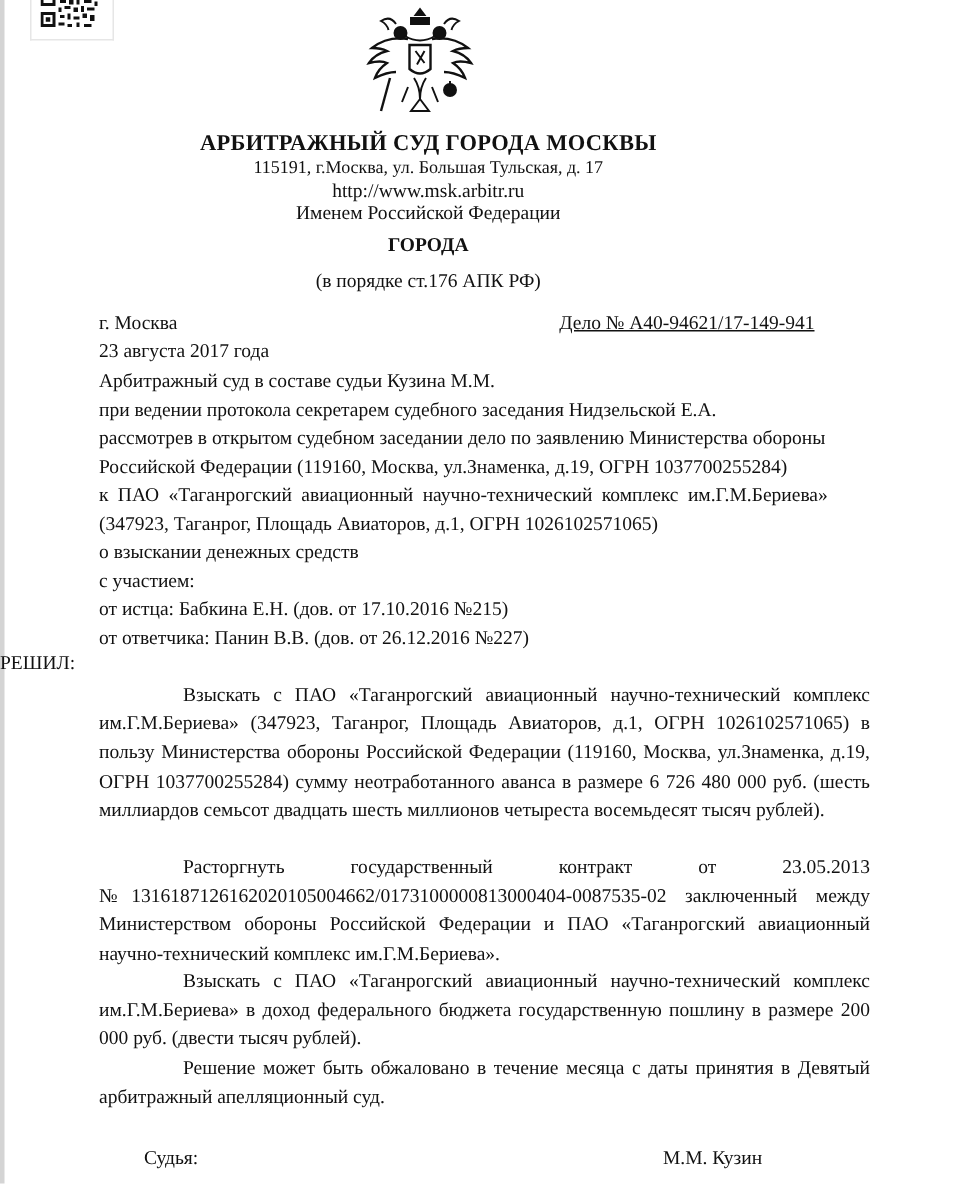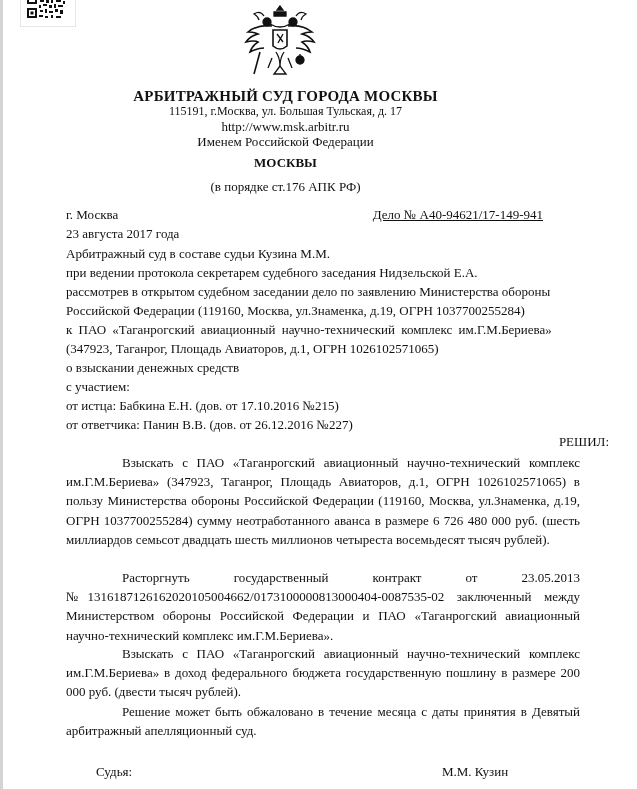--- a/index.html
+++ b/index.html
@@ -12,21 +12,21 @@
   .emblem { position:absolute; left:240px; top:2px; width:80px; height:76px; }
   .hdr { position:absolute; left:0; width:539px; text-align:center;margin-left:16px; }
   .court { top:88px; font-size:15px; font-weight:bold; letter-spacing:0.2px; }
   .addr { top:104px; font-size:12px; }
   .url { top:119px; font-size:13px; }
   .name { top:134px; font-size:13px; }
   .title { top:155px; font-size:13px; font-weight:bold; }
   .subtitle { top:179px; font-size:13px; }
   .line { position:absolute; left:66px; font-size:13px; white-space:nowrap; }
   .case { position:absolute; right:94px; top:207px; font-size:13px;text-decoration:underline; }
-  .reshil { position:absolute; left:0; width:609px; text-align:right; top:434px; font-size:13px; }
+  .reshil { position:absolute; left:0; width:609px; text-align:left; top:434px; font-size:13px; }
   .para { position:absolute; left:66px; width:514px; font-size:13px; line-height:19.2px;
           text-align:justify; text-indent:56px; }
   .sign-l { position:absolute; left:96px; top:764px; font-size:13px; }
   .sign-r { position:absolute; left:442px; top:764px; font-size:13px;text-align:right; }
 </style>
 </head>
 <body>
 
 <div class="left-border"></div>
 
@@ -88,21 +88,21 @@
       <circle cx="60" cy="58" r="4" fill="#111"></circle>
       <path d="M60 52 v3"></path>
     </g>
   </svg>
 </div>
 
 <div class="hdr court">АРБИТРАЖНЫЙ СУД ГОРОДА МОСКВЫ</div>
 <div class="hdr addr">115191, г.Москва, ул. Большая Тульская, д. 17</div>
 <div class="hdr url">http://www.msk.arbitr.ru</div>
 <div class="hdr name">Именем Российской Федерации</div>
-<div class="hdr title">МОСКВЫ</div>
+<div class="hdr title">ГОРОДА</div>
 <div class="hdr subtitle">(в порядке ст.176 АПК РФ)</div>
 
 <div class="line" style="top:207px">г. Москва</div>
 <div class="case">Дело № А40-94621/17-149-941</div>
 <div class="line" style="top:226px">23 августа 2017 года</div>
 
 <div class="line" style="top:246px">Арбитражный суд в составе судьи Кузина М.М.</div>
 <div class="line" style="top:265px">при ведении протокола секретарем судебного заседания Нидзельской Е.А.</div>
 <div class="line" style="top:284px">рассмотрев в открытом судебном заседании дело по заявлению Министерства обороны</div>
 <div class="line" style="top:303px">Российской Федерации (119160, Москва, ул.Знаменка, д.19, ОГРН 1037700255284)</div>

